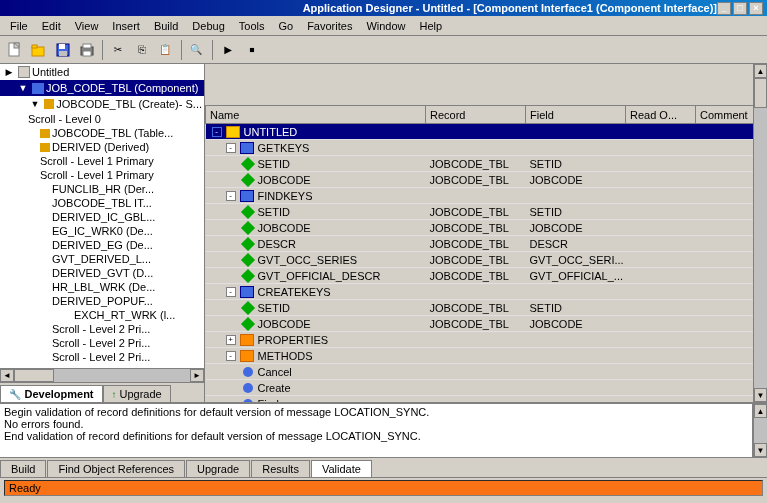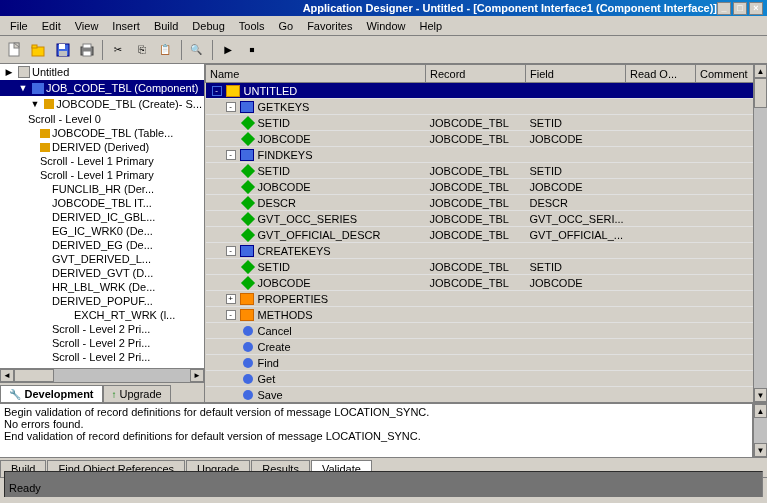--- a/index.html
+++ b/index.html
@@ -203,25 +203,25 @@
       background: #d4d0c8;
       border-top: 1px solid #808080;
       display: flex;
       align-items: center;
       padding: 0 4px;
       font-size: 11px;
     }
     .status-panel {
       flex: 1;
       border: 1px inset #808080;
-      height: 33px;
+      height: 16px;
       display: flex;
       align-items: center;
       padding: 0 4px;
-      background: #737373;
+      background: #f97316;
     }
 
     
     .scrollbar-v {
       width: 14px;
       background: #d4d0c8;
       border-left: 1px solid #808080;
       display: flex; flex-direction: column;
     }
     .scroll-btn {
@@ -415,21 +415,21 @@
         </div>
         <div class="left-tab">
           <span style="color:#008000;font-size:10px;">↑</span>
           <span>Upgrade</span>
         </div>
       </div>
     </div>
 
     <div class="right-panel">
       <div style="display:flex;flex:1;overflow:hidden;">
-        <div style="flex:1;overflow:auto;">
+        <div style="flex:1;overflow:auto;margin-top:41px;">
           <table class="ci-table">
             <thead>
               <tr>
                 <th style="width:220px;">Name</th>
                 <th style="width:100px;">Record</th>
                 <th style="width:100px;">Field</th>
                 <th style="width:70px;">Read O...</th>
                 <th style="width:80px;">Comment</th>
               </tr>
             </thead>

